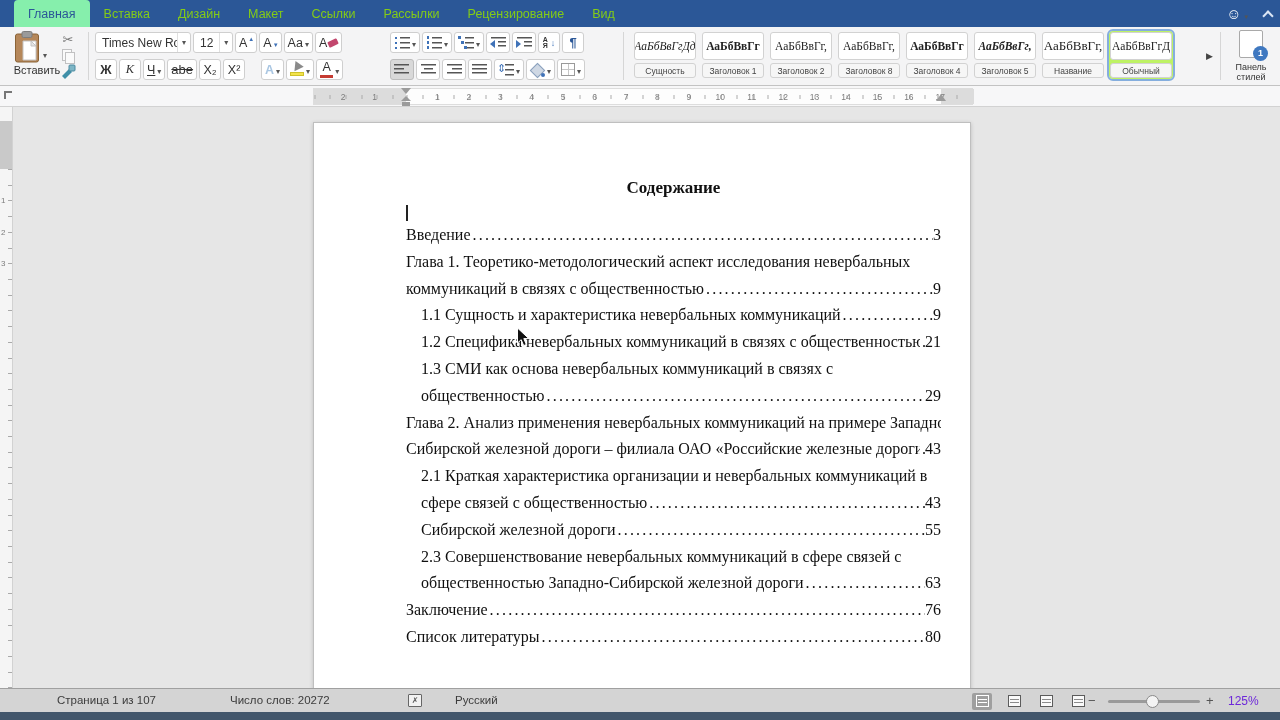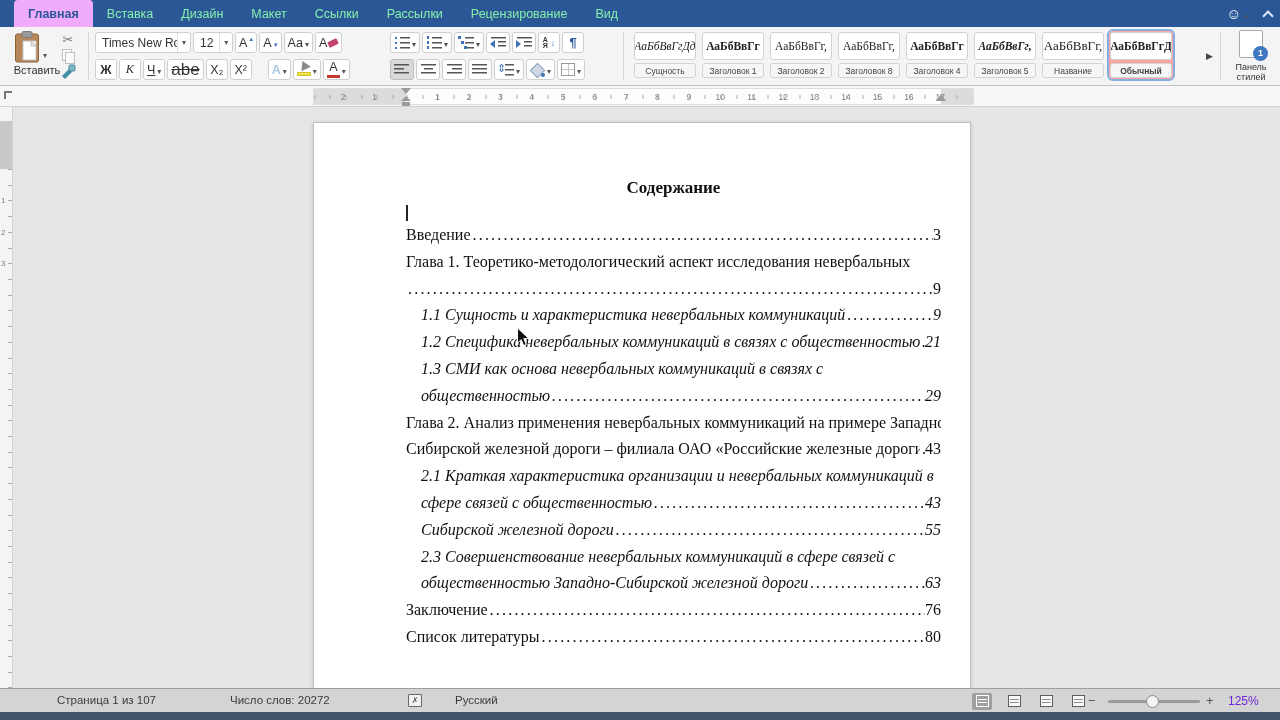--- a/index.html
+++ b/index.html
@@ -3,22 +3,22 @@
 <meta charset="utf-8">
 <style>
   *{box-sizing:border-box;margin:0;padding:0;}
   html,body{width:1280px;height:720px;overflow:hidden;}
   body{font-family:"Liberation Sans","DejaVu Sans",sans-serif;background:#e6e6e6;position:relative;}
   .app{position:absolute;inset:0;width:1280px;height:720px;}
 
   
   .tabbar{position:absolute;left:0;top:0;width:1280px;height:27px;background:#2b5797;}
   .tabs{position:absolute;left:14px;top:0;height:27px;display:flex;align-items:stretch;}
-  .tab{color:#86efac;font-size:12.5px;padding:6px 14px 5px;cursor:default;display:flex;align-items:center;}
-  .tab.active{background:#f0abfc;color:#2b5797;border-radius:4px 4px 0 0;font-weight:bold;}
+  .tab{color:#84cc16;font-size:12.5px;padding:6px 14px 5px;cursor:default;display:flex;align-items:center;}
+  .tab.active{background:#86efac;color:#2b5797;border-radius:4px 4px 0 0;font-weight:normal;}
   .tab-right{position:absolute;right:8px;top:0;height:27px;display:flex;align-items:center;gap:16px;}
   .smiley{color:#fff;font-size:15px;display:flex;align-items:center;gap:3px;}
   .smiley .dd::after{font-size:7px;}
   .chev{width:8px;height:8px;border-right:2px solid #dbe6f5;border-bottom:2px solid #dbe6f5;transform:rotate(-135deg);margin-top:4px;}
 
   .dd::after{content:"▾";font-size:8px;color:#555;line-height:1;}
 
   
   .ribbon{position:absolute;left:0;top:27px;width:1280px;height:59px;background:#f4f4f5;border-bottom:1px solid #c3c3c3;}
   .vsep{position:absolute;top:5px;bottom:5px;width:1px;background:#d6d6d6;}
@@ -39,21 +39,21 @@
   .rbtn.pressed{background:#d9d9d9;border-color:#bdbdbd;}
   .rbtn .dd{margin-left:2px;}
   .sel{background:#fff;border:1px solid #cfcfcf;border-radius:3px;height:21px;display:flex;align-items:center;font-size:12px;color:#333;}
   .sel .val{padding:0 6px;}
   .sel .dd{border-left:1px solid #e0e0e0;height:100%;display:flex;align-items:center;padding:0 4px;}
   .gap{width:12px;}
 
   .b{font-weight:bold;}
   .i{font-style:italic;font-family:"Liberation Serif",serif;}
   .u{text-decoration:underline;}
-  .st{text-decoration:line-through;font-size:17px;}
+  .st{text-decoration:line-through;font-size:13px;}
   .fx{color:#a9c6e2;font-weight:bold;}
   .fc{display:inline-flex;flex-direction:column;align-items:center;line-height:1;}
   .fc .bar{width:13px;height:3px;margin-top:1px;}
   .bar-red{background:#c53b32;}
   .grow::after{content:"▲";color:#3f72b8;font-size:6px;position:relative;top:-4px;left:1px;}
   .shrink::after{content:"▼";color:#3f72b8;font-size:6px;position:relative;top:2px;left:1px;}
   .sort-ic{display:inline-flex;flex-direction:column;font-size:7px;line-height:6px;color:#333;font-weight:bold;margin-right:2px;}
   .sort-arrow{color:#3f72b8;font-size:9px;margin-left:1px;}
   .pilcrow{color:#2b5797;font-weight:bold;font-size:13px;}
 
@@ -76,21 +76,21 @@
   .hl-pen{width:0;height:0;border-left:5px solid transparent;border-right:5px solid transparent;border-top:9px solid #8a8a8a;transform:rotate(35deg);}
   .hl-bar{width:14px;height:4px;background:#f3e34b;border:1px solid #cfc22a;margin-top:0px;}
   .bucket-ic{position:relative;width:15px;height:14px;}
   .bucket-ic::before{content:"";position:absolute;left:2px;top:2px;width:9px;height:9px;background:#cfd8e4;border:1px solid #8aa0bd;transform:rotate(45deg);}
   .bucket-ic::after{content:"";position:absolute;right:0;bottom:0;width:4px;height:4px;border-radius:50%;background:#3f72b8;}
   .borders-ic{width:14px;height:13px;border:1px solid #9a9a9a;background-image:linear-gradient(#c7c7c7,#c7c7c7),linear-gradient(#c7c7c7,#c7c7c7);background-size:100% 1px,1px 100%;background-position:center center;background-repeat:no-repeat;}
 
   
   .gallery{position:absolute;left:633px;top:4px;display:flex;gap:4px;align-items:flex-start;}
   .chip{width:64px;border-radius:4px;padding:1px;}
-  .chip.selected{outline:2px solid #85aede;background:#fca5a5;font-weight:bold;}
+  .chip.selected{outline:2px solid #85aede;background:#bef264;}
   .sample{height:28px;background:#fff;border:1px solid #d2d2d2;border-radius:3px;display:flex;align-items:center;justify-content:center;font-size:11.5px;color:#222;overflow:hidden;white-space:nowrap;font-family:"Liberation Serif",serif;}
   .sample.italic{font-style:italic;text-align:center;}
   .sample.bold{font-weight:bold;}
   .sample.bold-italic{font-weight:bold;font-style:italic;}
   .sample.big{font-size:13px;}
   .slabel{margin-top:3px;height:15px;background:#f6f6f6;border:1px solid #d2d2d2;border-radius:3px;font-size:8.5px;color:#444;display:flex;align-items:center;justify-content:center;white-space:nowrap;overflow:hidden;}
   .more-styles{position:absolute;left:1206px;top:24px;font-size:9px;color:#444;}
   .stylespane{position:absolute;left:1226px;top:3px;width:50px;text-align:center;}
   .sp-ic{position:relative;width:24px;height:28px;margin:0 auto;background:#fff;border:1px solid #a9a9a9;border-radius:2px;}
   .sp-ic .dot{position:absolute;right:-6px;bottom:-4px;width:15px;height:15px;border-radius:50%;background:#3f78c0;color:#fff;font-size:9px;line-height:15px;text-align:center;font-weight:bold;}
@@ -115,21 +115,21 @@
   .vruler{position:absolute;left:0;top:0;width:13px;height:100%;background:#f5f5f5;border-right:1px solid #d2d2d2;}
   .vmargin{position:absolute;left:0;top:14px;width:100%;height:48px;background:#c9c9c9;}
   .vticks{position:absolute;left:8px;top:62px;width:4px;bottom:0;background-image:repeating-linear-gradient(to bottom,#aaa 0 1px,transparent 1px 15.71px);}
   .vnum{position:absolute;left:1px;font-size:8px;color:#7c7c7c;}
   .page{position:absolute;left:313px;top:15px;width:658px;height:720px;background:#fff;border:1px solid #bfbfbf;box-shadow:0 1px 4px rgba(0,0,0,.18);}
   .doc-text{position:absolute;left:92px;top:52px;width:535px;font-family:"Liberation Serif","DejaVu Serif",serif;font-size:16px;color:#101010;}
   .doc-title{text-align:center;font-weight:bold;font-size:17px;height:30px;line-height:26px;}
   .caret-row{height:17px;position:relative;}
   .caret{position:absolute;left:0;top:0;width:1.5px;height:16px;background:#222;}
   .toc-row{display:flex;align-items:baseline;height:26.8px;line-height:26.8px;white-space:nowrap;overflow:hidden;}
-  .toc-row.ind{padding-left:15px;font-style:italic;}
+  .toc-row.ind{padding-left:15px;}
   .toc-row .t{flex:0 1 auto;overflow:hidden;}
   .toc-row .leader{flex:1 1 0;min-width:5px;overflow:hidden;letter-spacing:2.2px;padding:0 2px;}
   .toc-row .pg{flex:0 0 auto;}
 
   .mouse-cursor{position:absolute;left:516px;top:220px;z-index:20;}
 
   
   .statusbar{position:absolute;left:0;top:688px;width:1280px;height:24px;background:#d4d4d4;border-top:1px solid #a0a0a0;font-size:11.5px;color:#3c3c3c;}
   .sb-item{position:absolute;top:5px;}
   .proof-ic{position:absolute;left:408px;top:5px;width:14px;height:13px;border:1px solid #666;border-radius:1px;background:#f2f2f2;font-size:8px;line-height:11px;text-align:center;color:#555;}
@@ -409,20 +409,21 @@
             </div>
             <div class="toc-row">
               <span class="t">Введение</span>
               <span class="leader">................................................................................................................................................................</span>
               <span class="pg">3</span>
             </div>
             <div class="toc-row">
               <span class="t">Глава 1. Теоретико-методологический аспект исследования невербальных</span>
             </div>
             <div class="toc-row">
+              <span class="t">коммуникаций в связях с общественностью</span>
               <span class="leader">................................................................................................................................................................</span>
               <span class="pg">9</span>
             </div>
             <div class="toc-row ind">
               <span class="t">1.1 Сущность и характеристика невербальных коммуникаций</span>
               <span class="leader">................................................................................................................................................................</span>
               <span class="pg">9</span>
             </div>
             <div class="toc-row ind">
               <span class="t">1.2 Специфика невербальных коммуникаций в связях с общественностью</span>

